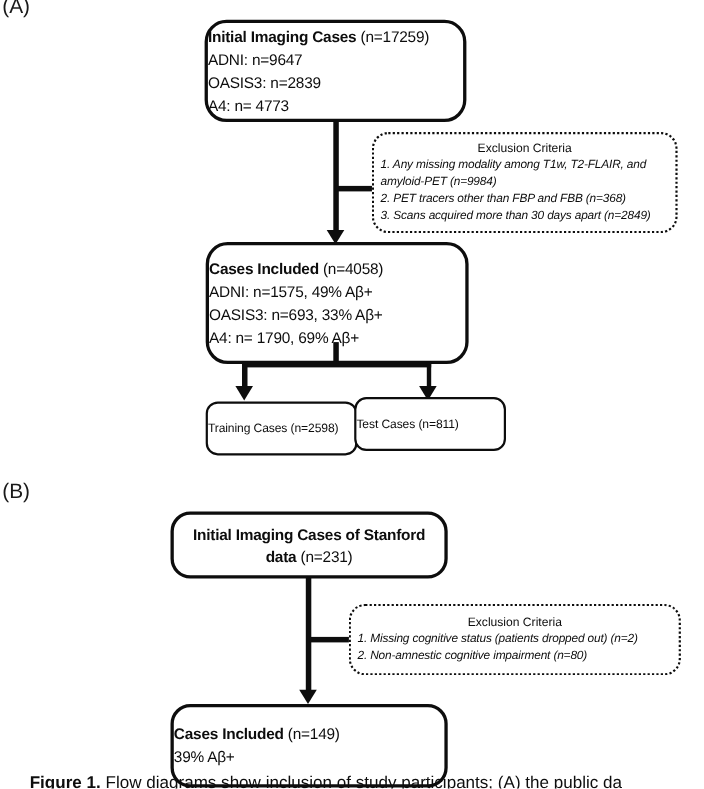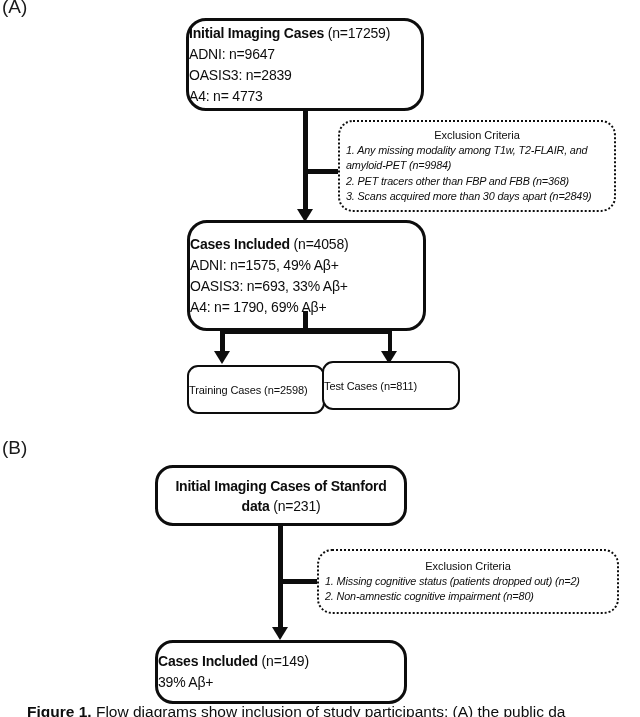--- a/index.html
+++ b/index.html
@@ -94,20 +94,20 @@
   <div class="ahead" style="left:272px; top:627px;"></div>
 
   <div class="hline" style="left:281px; top:579px; width:37px; height:4.5px;"></div>
 
   <div class="box dotted" style="left:317px; top:549px; width:302px; height:65px;">
     <div class="excl-title">Exclusion Criteria</div>
     <div class="excl-item">1. Missing cognitive status (patients dropped out) (n=2)</div>
     <div class="excl-item">2. Non-amnestic cognitive impairment (n=80)</div>
   </div>
 
-  <div class="box big" style="left:155px; top:640px; width:252px; height:64px; border-radius:18px;">
+  <div class="box big" style="left:155px; top:640px; width:252px; height:76px; border-radius:18px;">
     <div class="line"><span class="b">Cases Included</span><span> (n=149)</span></div>
     <div class="line">39% Aβ+</div>
   </div>
 
   <div class="caption"><span class="b">Figure 1.</span><span> Flow diagrams show inclusion of study participants; (A) the public da</span></div>
 
 </div>
 
 </body></html>

